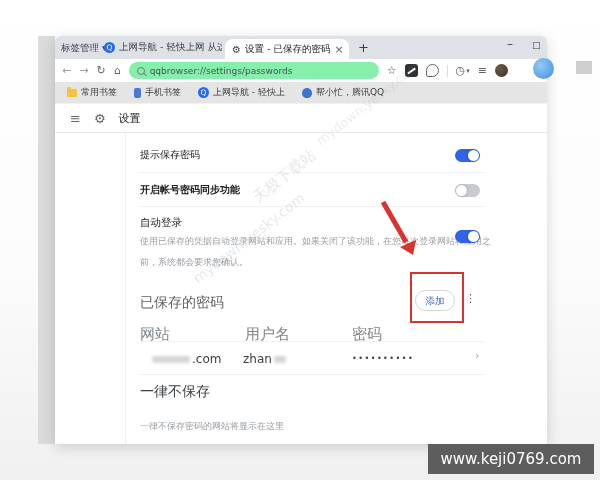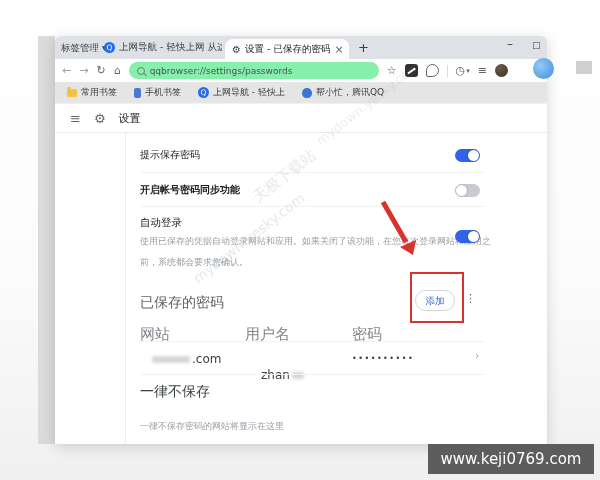--- a/index.html
+++ b/index.html
@@ -199,21 +199,21 @@
 
       <div class="abs colhead" style="left:85px;top:192px;">网站</div>
       <div class="abs colhead" style="left:190px;top:192px;">用户名</div>
       <div class="abs colhead" style="left:297px;top:192px;">密码</div>
       <div class="abs hline" style="left:85px;top:208px;width:345px;"></div>
 
       <div class="abs cell" style="left:97px;top:219px;">
         <span class="smudge" style="width:38px;"></span>
         <span>.com</span>
       </div>
-      <div class="abs cell" style="left:206px;top:219px;margin-top:16px;">
+      <div class="abs cell" style="left:188px;top:219px;">
         <span>zhan</span>
         <span class="smudge" style="width:12px;"></span>
       </div>
       <div class="abs pwd" style="left:297px;top:221px;">••••••••••</div>
       <div class="abs chev" style="left:420px;top:216px;">›</div>
       <div class="abs hline" style="left:85px;top:241px;width:345px;"></div>
 
       <div class="abs sublbl" style="left:85px;top:250px;color:#3c4043;">一律不保存</div>
       <div class="abs desc" style="left:85px;top:287px;">一律不保存密码的网站将显示在这里</div>
     </div>

